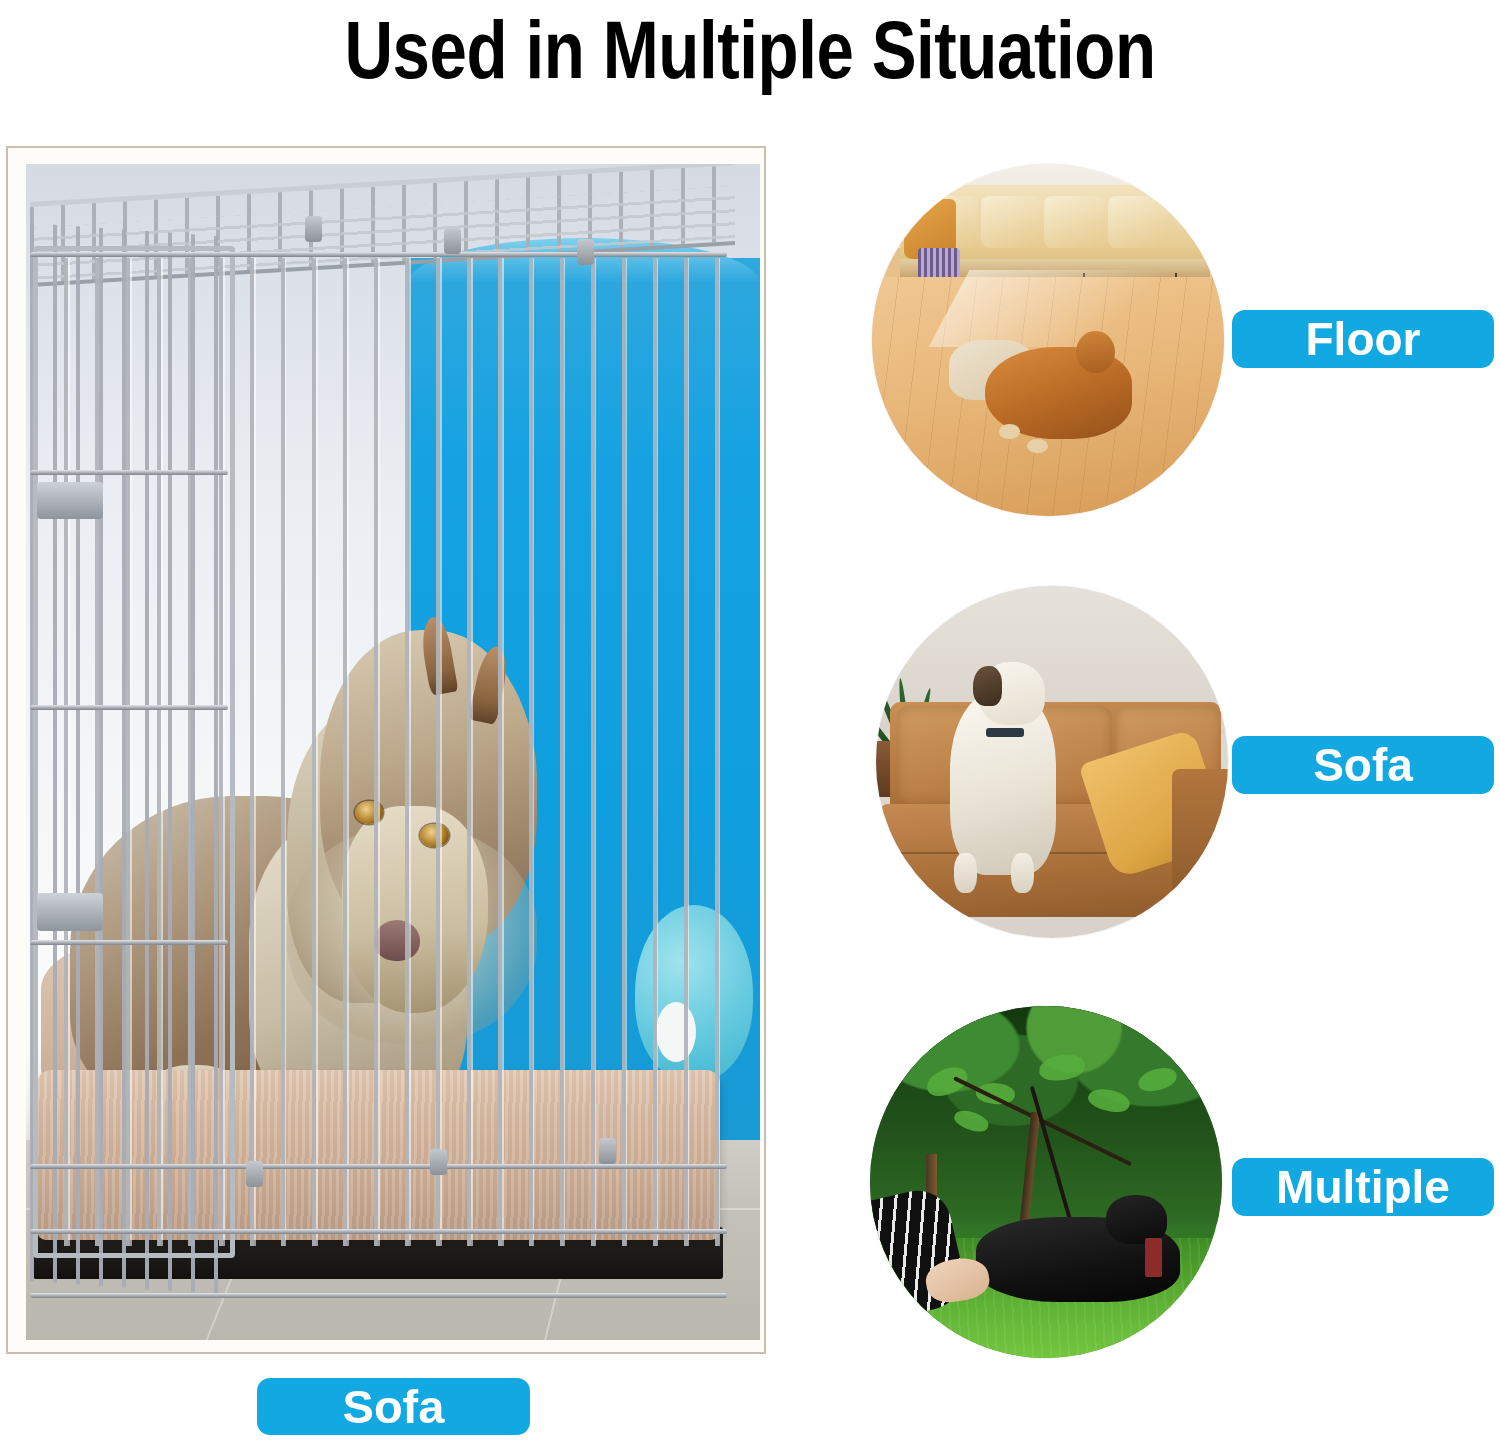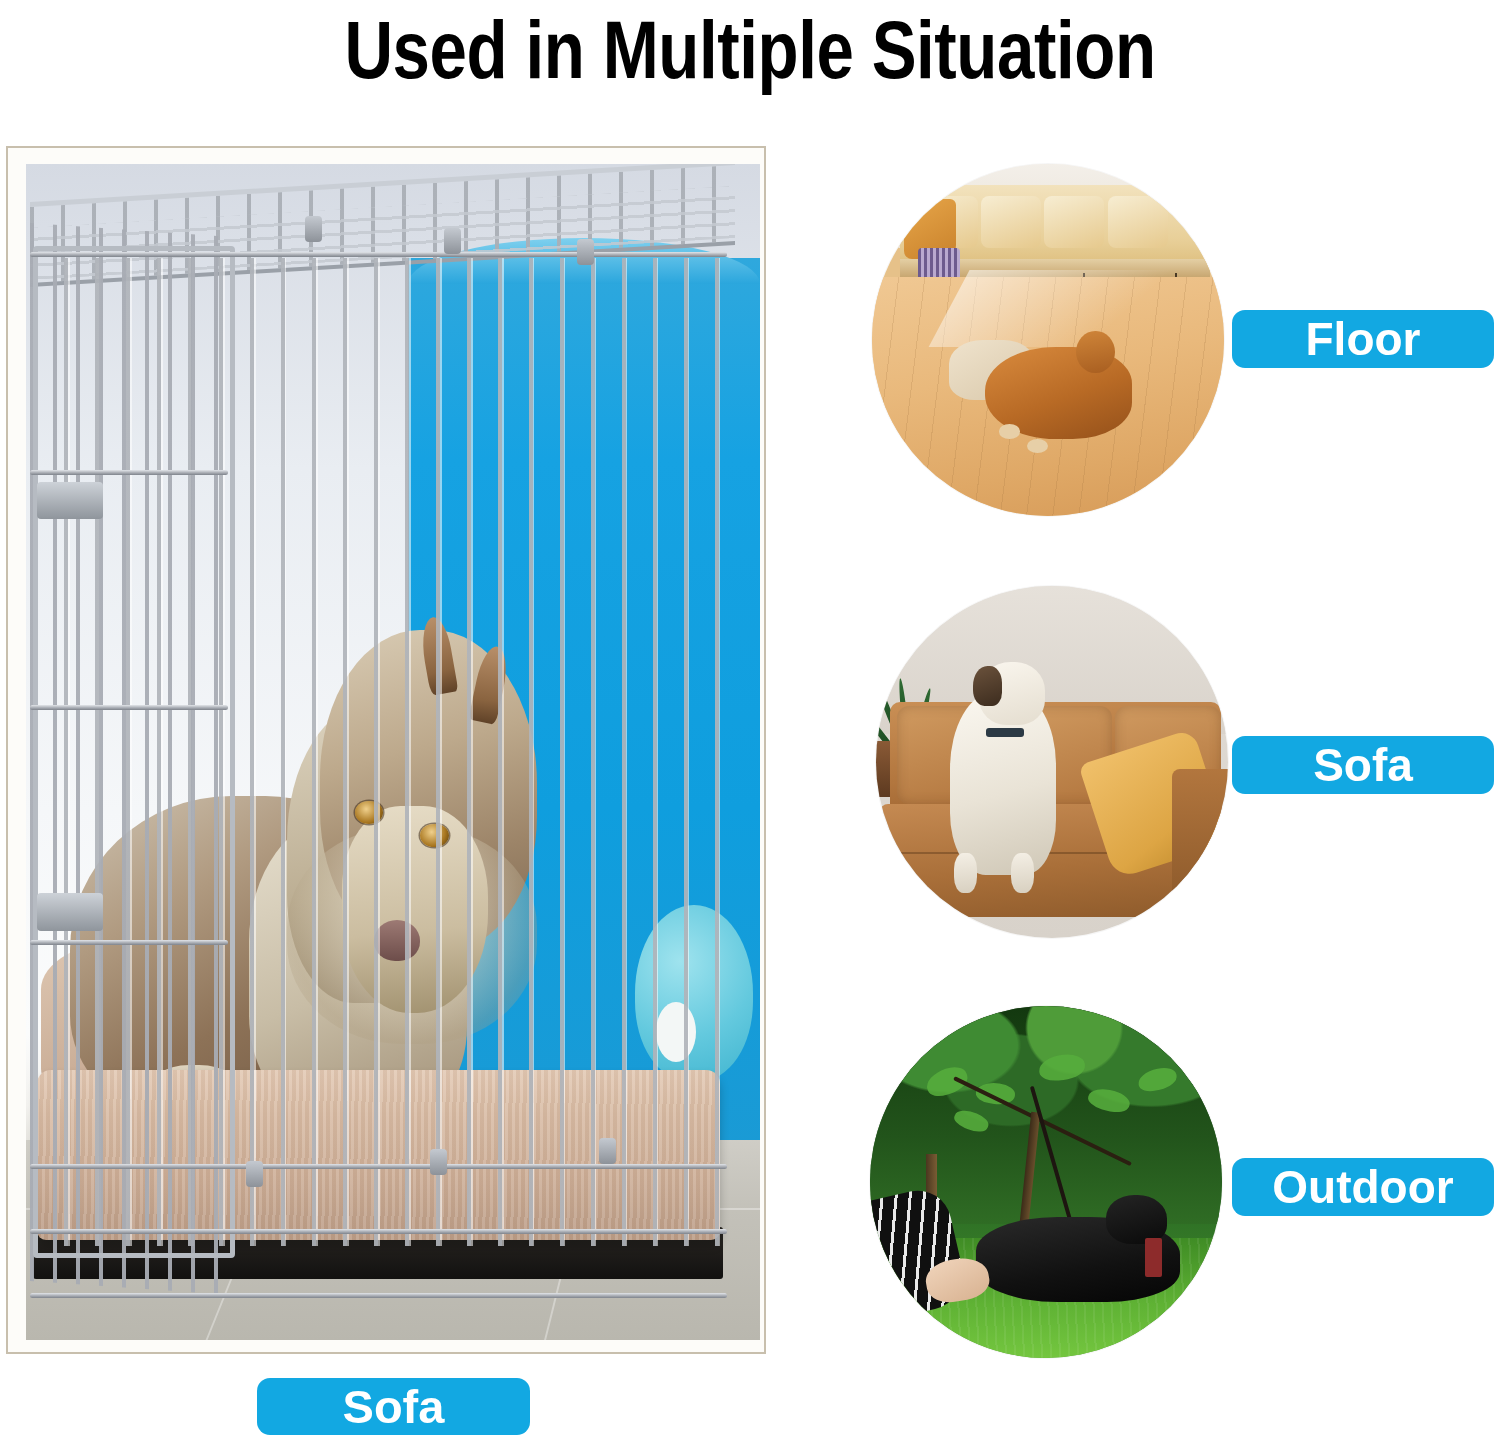--- a/index.html
+++ b/index.html
@@ -494,14 +494,14 @@
     <div class="leash"></div>
     <div class="dog-o"></div>
     <div class="collar-o"></div>
     <div class="sleeve"></div>
     <div class="hand"></div>
   </div>
 </div>
 
 <div class="badge badge-r b-floor">Floor</div>
 <div class="badge badge-r b-sofa">Sofa</div>
-<div class="badge badge-r b-out">Outdoor</div>
+<div class="badge badge-r b-out">Multiple</div>
 <div class="badge b-crate">Sofa</div>
 
 </body></html>

